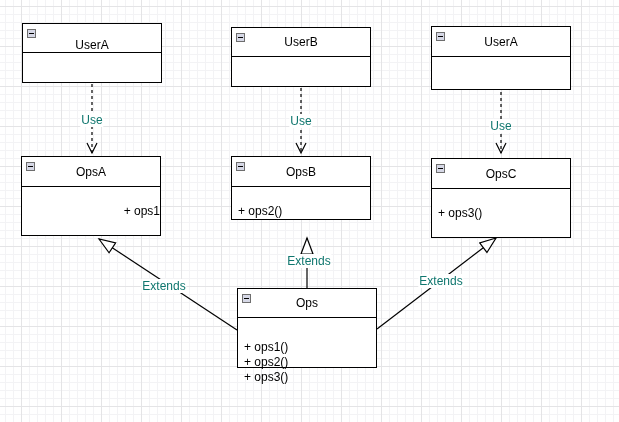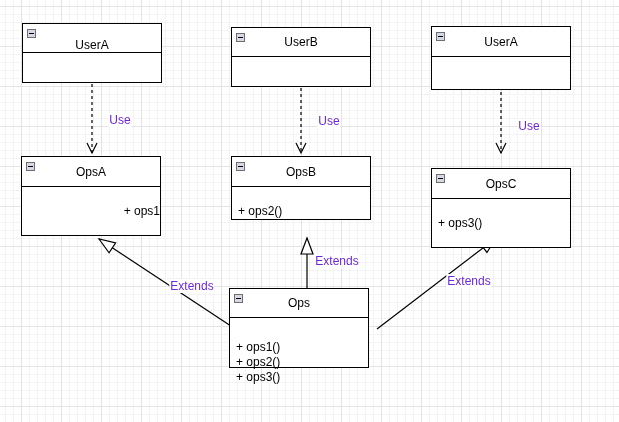--- a/index.html
+++ b/index.html
@@ -68,24 +68,23 @@
     line-height: 15px;
     box-sizing: border-box;
   }
 
   .edge-label {
     position: absolute;
     transform: translate(-50%, -50%);
     background: #ffffff;
     padding: 0 1px;
     font-size: 12px;
-    color: #6d28d9;
+    color: #0f766e;
     white-space: nowrap;
     z-index: 3;
-    margin-left: 28px;
   }
 </style>
 </head>
 <body>
 
 <div id="canvas">
 
   <svg id="edges" xmlns="http://www.w3.org/2000/svg" width="619" height="422" viewBox="0 0 619 422">
     <defs>
       <marker id="openArrow" markerUnits="userSpaceOnUse" markerWidth="14" markerHeight="14" refX="11" refY="6" orient="auto">
@@ -140,31 +139,31 @@
   <div class="uml-class" style="left:231px; top:156px; width:140px; height:64px;">
     <div class="uml-title" style="height:30px;">
       <span class="collapse"></span>
       <span>OpsB</span>
     </div>
     <div class="uml-body" style="height:48px;">
       <div>+ ops2()</div>
     </div>
   </div>
 
-  <div class="uml-class" style="left:431px; top:168px; width:140px; height:80px;">
+  <div class="uml-class" style="left:431px; top:158px; width:140px; height:80px;">
     <div class="uml-title" style="height:30px;">
       <span class="collapse"></span>
       <span>OpsC</span>
     </div>
     <div class="uml-body" style="height:48px;">
       <div>+ ops3()</div>
     </div>
   </div>
 
-  <div class="uml-class" style="left:229px; top:288px; width:140px; height:80px;">
+  <div class="uml-class" style="left:237px; top:288px; width:140px; height:80px;">
     <div class="uml-title" style="height:29px;">
       <span class="collapse"></span>
       <span>Ops</span>
     </div>
     <div class="uml-body" style="height:49px;margin-top:20px;">
       <div>+ ops1()</div>
       <div>+ ops2()</div>
       <div>+ ops3()</div>
     </div>
   </div>

